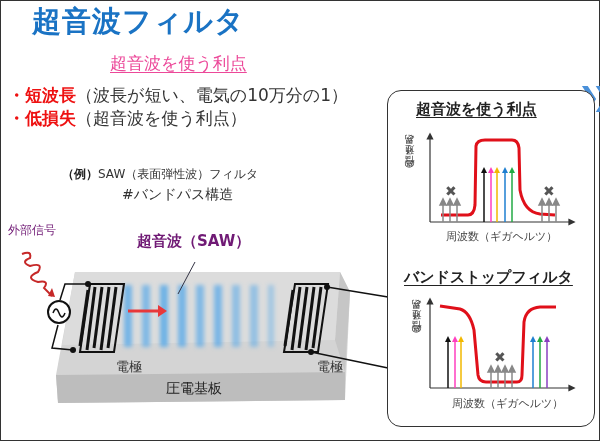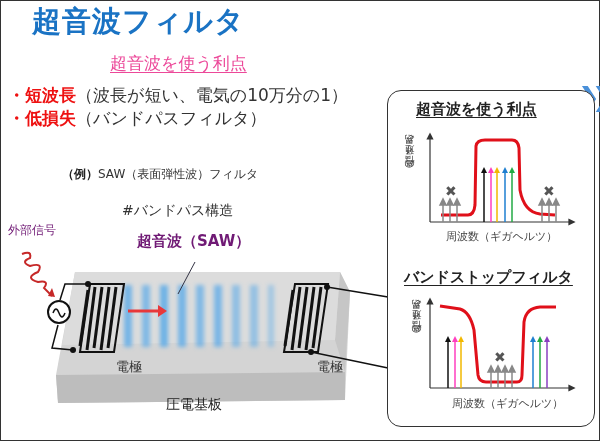--- a/index.html
+++ b/index.html
@@ -4,21 +4,21 @@
 <style>
   html, body { margin:0; padding:0; }
   body { width:600px; height:441px; background:#fff; font-family:"DejaVu Sans", sans-serif; position:relative; overflow:hidden; }
   .frame { position:absolute; left:0; top:0; width:598px; height:439px; border:1px solid #333; box-sizing:content-box; }
   .title { position:absolute; left:32px; top:2px; font-size:29px; font-weight:bold; color:#1a73c4; letter-spacing:1px;text-align:right; }
   .subtitle { position:absolute; left:110px; top:52px; font-size:17px; font-weight:normal; color:#ec4899; text-decoration:underline; text-underline-offset:3px; }
   .merit { position:absolute; left:8px; font-size:17px; color:#333; white-space:nowrap;text-align:center; }
   .merit .key { color:#e11; font-weight:bold; }
   .example { position:absolute; left:62px; top:166px; font-size:12px; color:#333; }
   .example b { color:#222; }
-  .hash { position:absolute; left:122px; top:202px; font-size:14px; color:#333; }
+  .hash { position:absolute; left:122px; top:186px; font-size:14px; color:#333; }
   .ext { position:absolute; left:8px; top:222px; font-size:12px; color:#701a75; }
   .saw-label { position:absolute; left:137px; top:232px; font-size:15px; font-weight:bold; color:#701a75; }
   .chev { position:absolute; left:578px; top:82px; font-size:26px; font-weight:bold; color:#4a90d9; letter-spacing:-8px; }
   .panel { position:absolute; left:387px; top:90px; width:206px; height:335px; border:1.5px solid #333; border-radius:14px; background:#fff; }
   .ptitle { position:absolute; font-size:15px; font-weight:bold; color:#222; text-decoration:underline; text-underline-offset:3px; white-space:nowrap; }
   .axis-x { position:absolute; font-size:11px; color:#444; white-space:nowrap;text-align:right; }
   .axis-y { position:absolute; font-size:10px; color:#444; writing-mode:vertical-rl; transform:rotate(180deg); white-space:nowrap; }
   .lbl { position:absolute; font-size:13px; color:#333;margin-left:41px; }
   .sub { position:absolute; font-size:14px; color:#222; }
   svg { position:absolute; left:0; top:0; }
@@ -28,21 +28,21 @@
 
 <div class="frame"></div>
 
 <div class="title">超音波フィルタ</div>
 <div class="subtitle">超音波を使う利点</div>
 
 <div class="merit" style="top:84px;">
   <span class="key">・</span><span class="key">短波長</span><span>（波長が短い、電気の10万分の1）</span>
 </div>
 <div class="merit" style="top:107px;">
-  <span class="key">・</span><span class="key">低損失</span><span>（バンドパスフィルタ）</span>
+  <span class="key">・</span><span class="key">低損失</span><span>（超音波を使う利点）</span>
 </div>
 
 <div class="example">
   <b>（例）</b><span>SAW（表面弾性波）フィルタ</span>
 </div>
 <div class="hash">#バンドパス構造</div>
 
 <div class="ext">外部信号</div>
 <div class="saw-label">超音波（SAW）</div>
 
@@ -109,21 +109,21 @@
     <line x1="321" y1="287" x2="313" y2="348"></line>
   </g>
   <circle cx="327" cy="287" r="3" fill="#111"></circle>
   <circle cx="311" cy="352" r="3" fill="#111"></circle>
   <line x1="327" y1="287" x2="388" y2="297" stroke="#111" stroke-width="1.5"></line>
   <line x1="311" y1="352" x2="388" y2="368" stroke="#111" stroke-width="1.5"></line>
 </svg>
 
 <div class="lbl" style="left:75px;top:358px;">電極</div>
 <div class="lbl" style="left:276px;top:358px;">電極</div>
-<div class="sub" style="left:166px;top:396px;">圧電基板</div>
+<div class="sub" style="left:166px;top:380px;">圧電基板</div>
 
 <div class="panel"></div>
 
 <div class="ptitle" style="left:416px;top:100px;">超音波を使う利点</div>
 <div class="axis-y" style="left:403px;top:140px;">信号の通り易さ</div>
 <div class="axis-x" style="left:446px;top:229px;">周波数（ギガヘルツ）</div>
 
 <div class="ptitle" style="left:404px;top:268px;">バンドストップフィルタ</div>
 <div class="axis-y" style="left:410px;top:305px;">信号の通り易さ</div>
 <div class="axis-x" style="left:452px;top:396px;">周波数（ギガヘルツ）</div>

